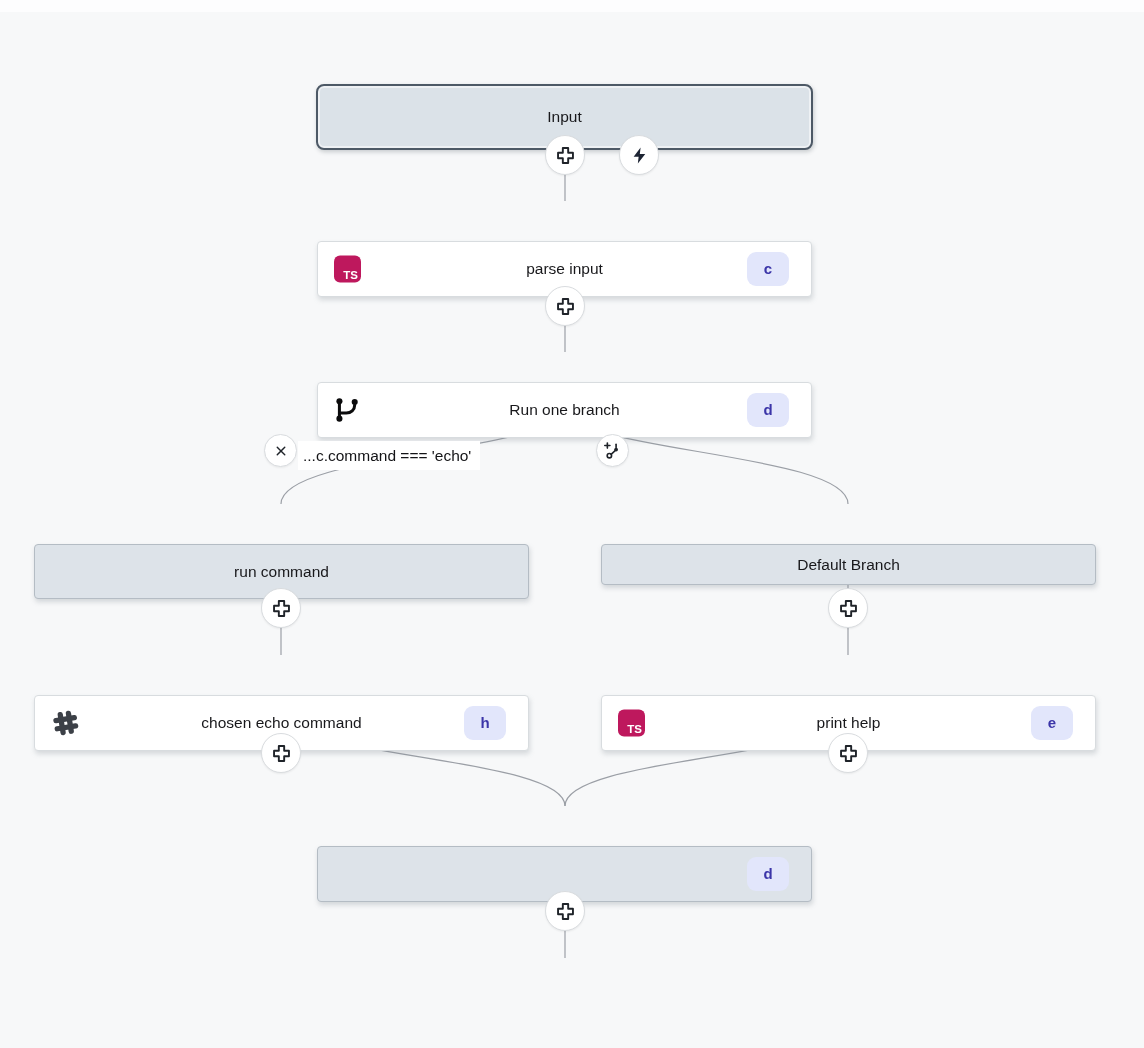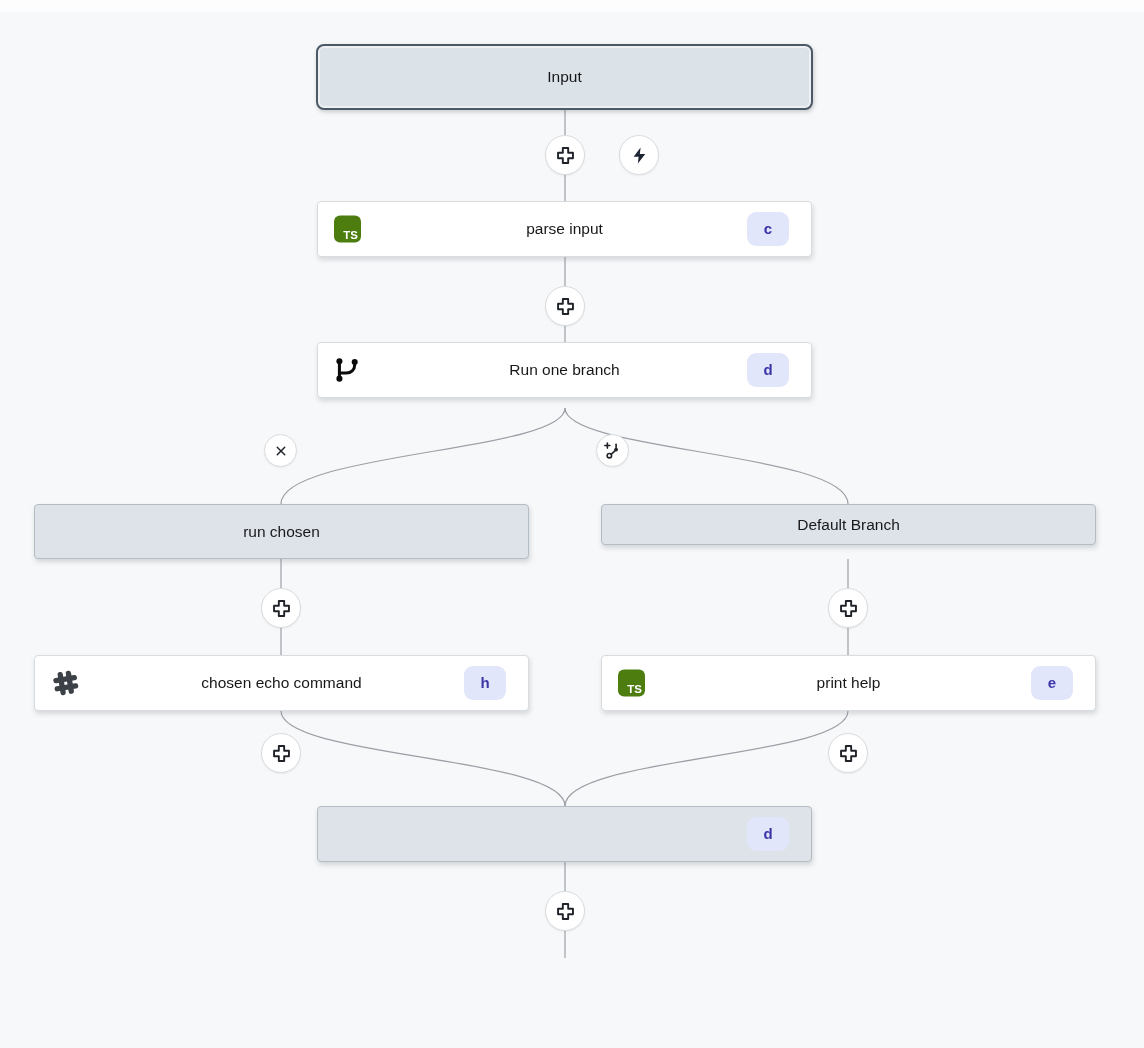--- a/index.html
+++ b/index.html
@@ -21,21 +21,21 @@
     position:absolute;left:0;top:0;z-index:1;
   }
   .connectors path{
     fill:none;stroke:#9b9fa6;stroke-width:1.2;
   }
   .node{
     position:absolute;z-index:2;
     box-sizing:border-box;
     display:flex;align-items:center;
     border-radius:4px;
-    font-size:15.5px;color:#18181b;
+    font-size:15.5px;color:#18181b;margin-top:40px;
   }
   .node.white{
     background:#ffffff;
     border:1px solid #d8dcdf;
     box-shadow:1px 3px 5px rgba(125,135,145,.28);
   }
   .node.gray{
     background:#dde3e9;
     border:1px solid #b4bcc4;
     box-shadow:1px 3px 5px rgba(125,135,145,.30);
@@ -57,21 +57,21 @@
     min-width:42px;height:34px;line-height:34px;
     text-align:center;
     background:#e2e6fb;color:#3b35a8;
     border-radius:9px;
     font-weight:bold;font-size:15px;
   }
   .lang-icon{
     position:absolute;left:16px;top:50%;
     transform:translateY(-50%);
     width:27px;height:27px;
-    background:#4d7c0f;border-radius:6px;
+    background:#be185d;border-radius:6px;
     color:#ffffff;font-weight:bold;font-size:11.5px;
     display:flex;align-items:flex-end;justify-content:flex-end;
     padding:0 3px 2px 0;box-sizing:border-box;
   }
   .left-glyph{
     position:absolute;left:15px;top:50%;
     transform:translateY(-50%);
     display:flex;align-items:center;justify-content:center;
   }
   .circle-btn{
@@ -154,34 +154,35 @@
     <span class="title">Run one branch</span>
     <span class="badge">d</span>
   </div>
 
   <button class="circle-btn sm" style="left:264px;top:434px">
     <svg width="18" height="18" viewBox="0 0 24 24">
       <line x1="7" y1="7" x2="17" y2="17" stroke="#1f2329" stroke-width="1.9" stroke-linecap="round"></line>
       <line x1="17" y1="7" x2="7" y2="17" stroke="#1f2329" stroke-width="1.9" stroke-linecap="round"></line>
     </svg>
   </button>
+  <div class="condition-label">...c.command === 'echo'</div>
 
   <button class="circle-btn sm" style="left:596px;top:434px">
     <svg width="20" height="20" viewBox="0 0 22 22">
       <line x1="2" y1="5" x2="7.6" y2="5" stroke="#1f2329" stroke-width="1.8" stroke-linecap="round"></line>
       <line x1="4.8" y1="2.2" x2="4.8" y2="7.8" stroke="#1f2329" stroke-width="1.8" stroke-linecap="round"></line>
       <circle cx="7" cy="16.2" r="2.4" fill="none" stroke="#1f2329" stroke-width="1.8"></circle>
       <line x1="8.9" y1="14.6" x2="13.1" y2="10.9" stroke="#1f2329" stroke-width="1.8" stroke-linecap="round"></line>
       <circle cx="14.4" cy="9.4" r="2.1" fill="#1f2329"></circle>
       <line x1="14.4" y1="7.2" x2="14.4" y2="3.6" stroke="#1f2329" stroke-width="1.8" stroke-linecap="round"></line>
     </svg>
   </button>
 
   <div class="node gray" style="left:34px;top:504px;width:495px;height:55px">
-    <span class="title">run chosen</span>
+    <span class="title">run command</span>
   </div>
 
   <button class="circle-btn lg" style="left:261px;top:588px">
     <svg width="21" height="21" viewBox="0 0 22 22">
       <path d="M8.2 3.2 h5.6 v5 h5 v5.6 h-5 v5 h-5.6 v-5 h-5 v-5.6 h5 z" fill="#ffffff" stroke="#1f2329" stroke-width="2" stroke-linejoin="round"></path>
     </svg>
   </button>
 
   <div class="node white" style="left:34px;top:655px;width:495px;height:56px">
     <span class="left-glyph">

